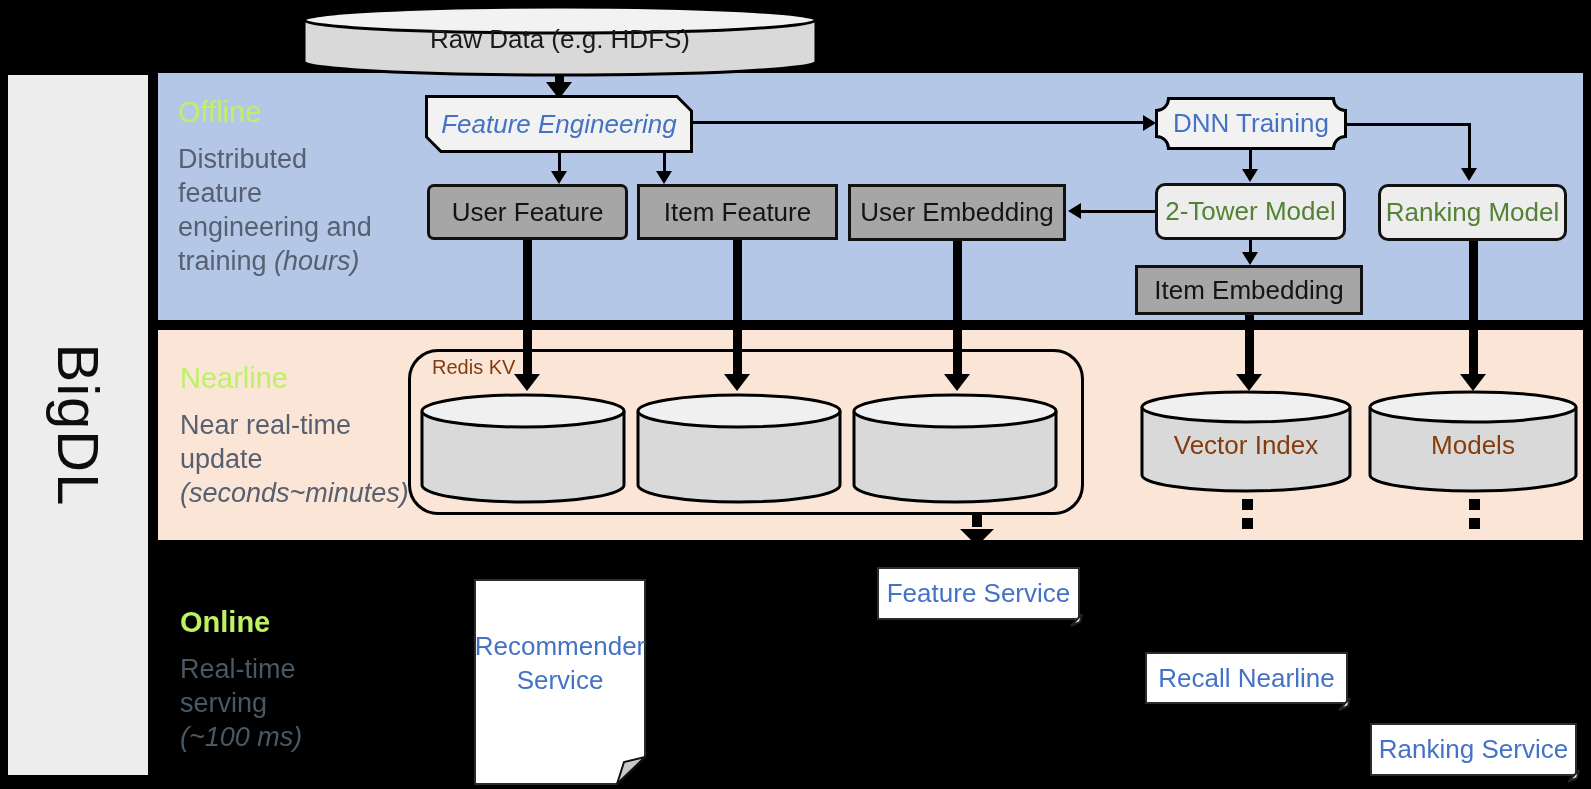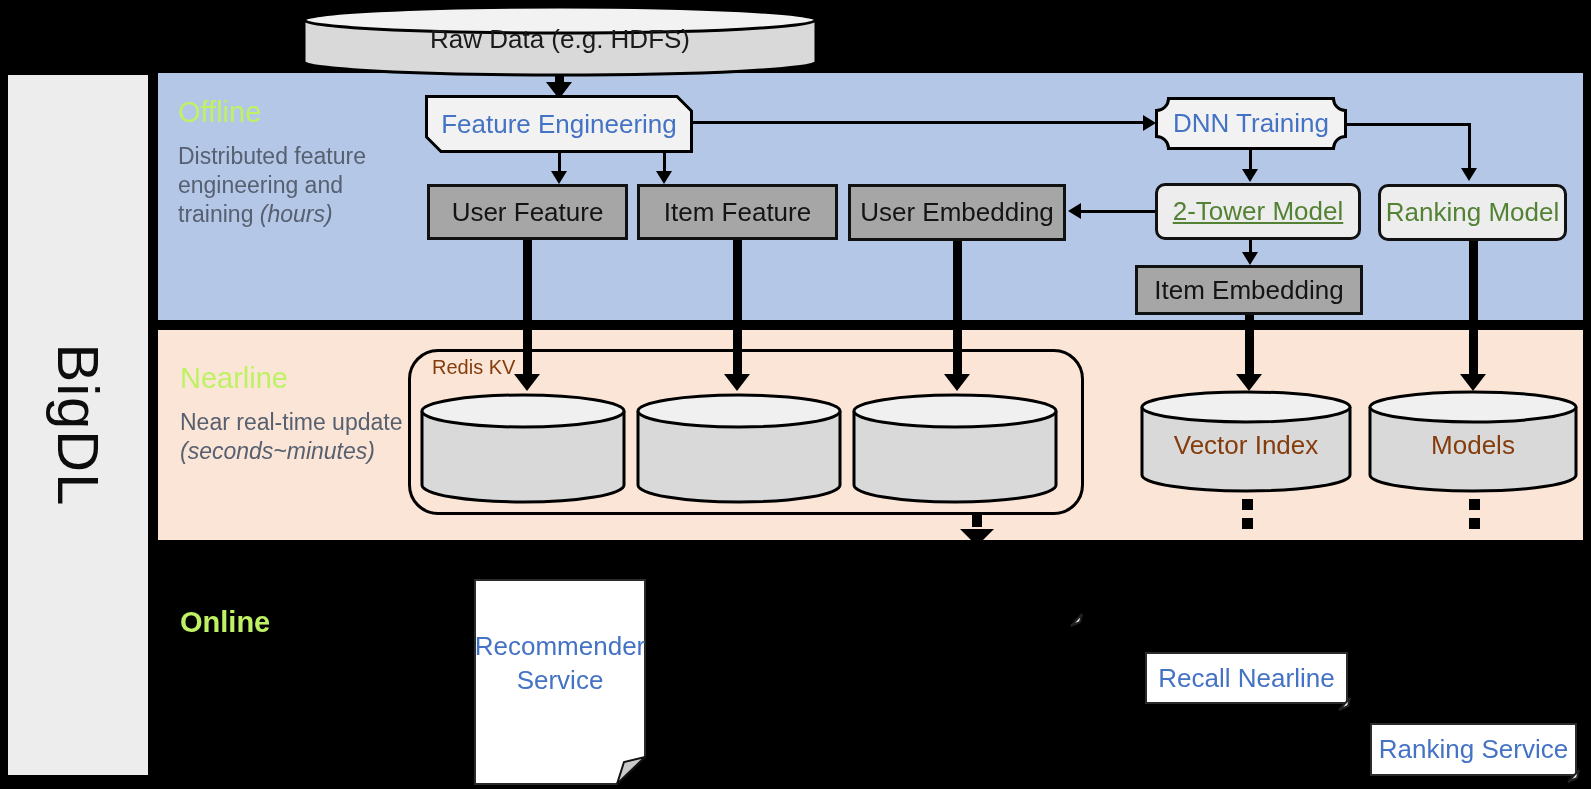--- a/index.html
+++ b/index.html
@@ -12,21 +12,21 @@
   .brand{position:absolute;left:50%;top:50%;transform:translate(-50%,-50%) rotate(90deg);
          font-size:58px;color:#0d0d0d;letter-spacing:1px;white-space:nowrap;}
 
   
   .band{left:158px;width:1425px;}
   .band.offline{top:73px;height:247px;background:#b4c7e7;}
   .band.nearline{top:330px;height:210px;background:#fbe5d6;}
 
   .band-title{font-size:29px;color:#bef264;}
   .band-title.bold{font-weight:bold;}
-  .band-desc{font-size:23px;line-height:1.26;color:#566070;}
+  .band-desc{font-size:27px;line-height:1.26;color:#566070;}
   .band-desc .it{font-style:italic;}
   .band-desc.on-black{color:#4a5864;}
 
   
   .node{display:flex;align-items:center;justify-content:center;box-sizing:border-box;
         font-size:26px;text-align:center;}
   .grey-box{background:#a6a6a6;border:3px solid #111;color:#141414;}
   .model-box{background:#ededed;border:3px solid #111;border-radius:10px;color:#548235;}
   .blue-text{color:#4472c4;}
   .brown-text{color:#843c0c;}
@@ -75,46 +75,50 @@
     <span class="it">(hours)</span>
   </div>
 
   <div class="abs band-title" style="left:180px;top:362px;">Nearline</div>
   <div class="abs band-desc" style="left:180px;top:408px;width:252px;">
     <span>Near real-time update</span>
     <span class="it">(seconds~minutes)</span>
   </div>
 
   <div class="abs band-title bold" style="left:180px;top:606px;">Online</div>
+  <div class="abs band-desc on-black" style="left:180px;top:652px;width:162px;">
+    <span>Real-time serving</span>
+    <span class="it">(~100 ms)</span>
+  </div>
 
   <svg class="abs" style="left:302px;top:5px;" width="516" height="74">
     <path d="M2,15 L2,57 A256,13 0 0 0 514,57 L514,15" fill="#d9d9d9" stroke="#000" stroke-width="3"></path>
     <ellipse cx="258" cy="15" rx="256" ry="13" fill="#f2f2f2" stroke="#000" stroke-width="3"></ellipse>
   </svg>
   <div class="shape-label" style="left:302px;top:24px;width:516px;color:#1a1a1a;">Raw Data (e.g. HDFS)</div>
 
   <div class="abs line" style="left:555px;top:74px;width:9px;height:9px;"></div>
   <div class="abs ah-D" style="left:546px;top:82px;"></div>
 
   <svg class="abs" style="left:425px;top:95px;" width="268" height="58">
     <path d="M1.5,1.5 L252,1.5 L266.5,16 L266.5,56.5 L16,56.5 L1.5,42 Z" fill="#f2f2f2" stroke="#000" stroke-width="3"></path>
   </svg>
-  <div class="shape-label blue-text" style="left:425px;top:95px;width:268px;height:58px;">Feature Engineering</div>
+  <div class="shape-label blue-text" style="left:425px;top:95px;width:268px;height:58px;font-style:italic;">Feature Engineering</div>
 
   <svg class="abs" style="left:1155px;top:97px;" width="192" height="53">
     <path d="M13.5,1.5 L178.5,1.5 A12,12 0 0 0 190.5,13.5 L190.5,39.5 A12,12 0 0 0 178.5,51.5 L13.5,51.5 A12,12 0 0 0 1.5,39.5 L1.5,13.5 A12,12 0 0 0 13.5,1.5 Z" fill="#f2f2f2" stroke="#000" stroke-width="3"></path>
   </svg>
   <div class="shape-label blue-text" style="left:1155px;top:97px;width:192px;height:53px;">DNN Training</div>
 
-  <div class="abs node grey-box" style="left:427px;top:184px;width:201px;height:56px;">User Feature</div>
+  <div class="abs node grey-box" style="left:427px;top:184px;width:201px;height:56px;border-radius:7px;">User Feature</div>
   <div class="abs node grey-box" style="left:637px;top:184px;width:201px;height:56px;">Item Feature</div>
   <div class="abs node grey-box" style="left:848px;top:184px;width:218px;height:57px;">User Embedding</div>
   <div class="abs node grey-box" style="left:1135px;top:265px;width:228px;height:50px;">Item Embedding</div>
 
-  <div class="abs node model-box" style="left:1155px;top:183px;width:206px;height:57px;text-decoration:underline;">2-Tower Model</div>
+  <div class="abs node model-box" style="left:1155px;top:183px;width:191px;height:57px;">2-Tower Model</div>
   <div class="abs node model-box" style="left:1378px;top:184px;width:189px;height:57px;">Ranking Model</div>
 
   <div class="abs line" style="left:558px;top:153px;width:3px;height:18px;"></div>
   <div class="abs ah-d" style="left:551px;top:171px;"></div>
 
   <div class="abs line" style="left:663px;top:153px;width:3px;height:18px;"></div>
   <div class="abs ah-d" style="left:656px;top:171px;"></div>
 
   <div class="abs line" style="left:693px;top:121px;width:450px;height:3px;"></div>
   <div class="abs ah-r" style="left:1143px;top:115px;"></div>
@@ -182,20 +186,21 @@
   <div class="abs sq" style="left:1242px;top:518px;"></div>
   <div class="abs sq" style="left:1469px;top:499px;"></div>
   <div class="abs sq" style="left:1469px;top:518px;"></div>
 
   <svg class="abs" style="left:474px;top:579px;" width="172" height="206">
     <path d="M1,1 L171,1 L171,178 L143,205 L1,205 Z" fill="#ffffff" stroke="#2b2b2b" stroke-width="2"></path>
     <path d="M171,178 L143,205 L150,183 Z" fill="#c9c9c9" stroke="#111" stroke-width="2"></path>
   </svg>
   <div class="shape-label blue-text" style="left:474px;top:630px;width:172px;line-height:1.3;">Recommender Service</div>
 
+  <div class="abs node service" style="left:877px;top:567px;width:203px;height:53px;">Feature Service</div>
   <svg class="abs fold-flick" style="left:1068px;top:612px;" viewBox="0 0 16 16">
     <path d="M14,2 L3,14 L12,10 Z" fill="#fff" stroke="#222" stroke-width="2"></path>
   </svg>
 
   <div class="abs node service" style="left:1145px;top:652px;width:203px;height:52px;">Recall Nearline</div>
   <svg class="abs fold-flick" style="left:1336px;top:696px;" viewBox="0 0 16 16">
     <path d="M14,2 L3,14 L12,10 Z" fill="#fff" stroke="#222" stroke-width="2"></path>
   </svg>
 
   <div class="abs node service" style="left:1370px;top:723px;width:207px;height:53px;">Ranking Service</div>

